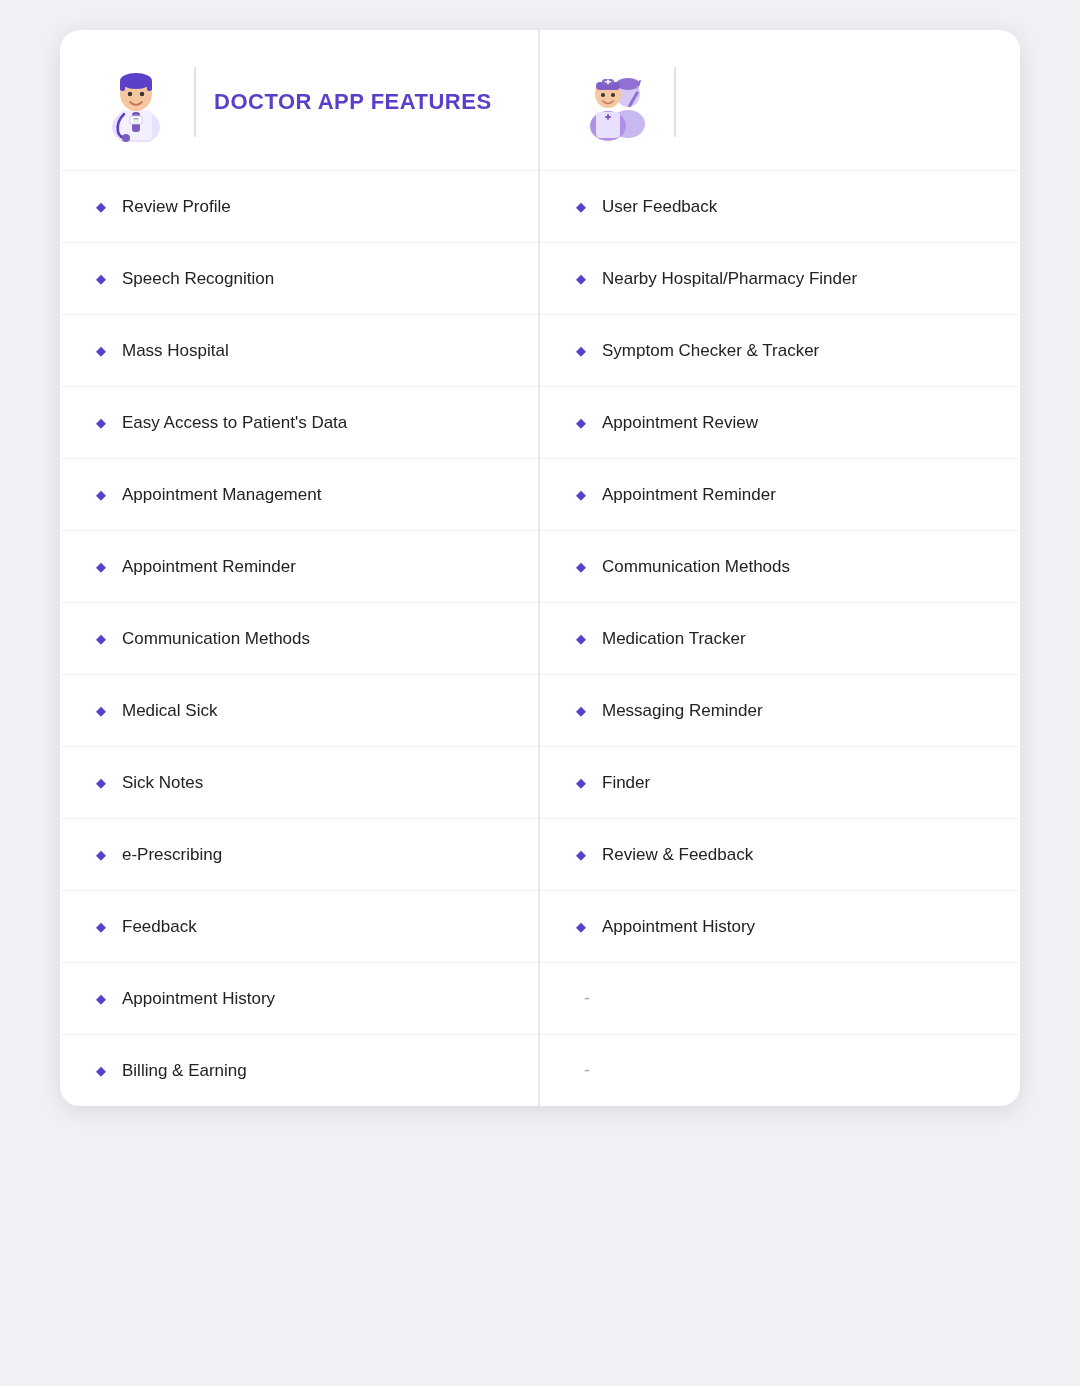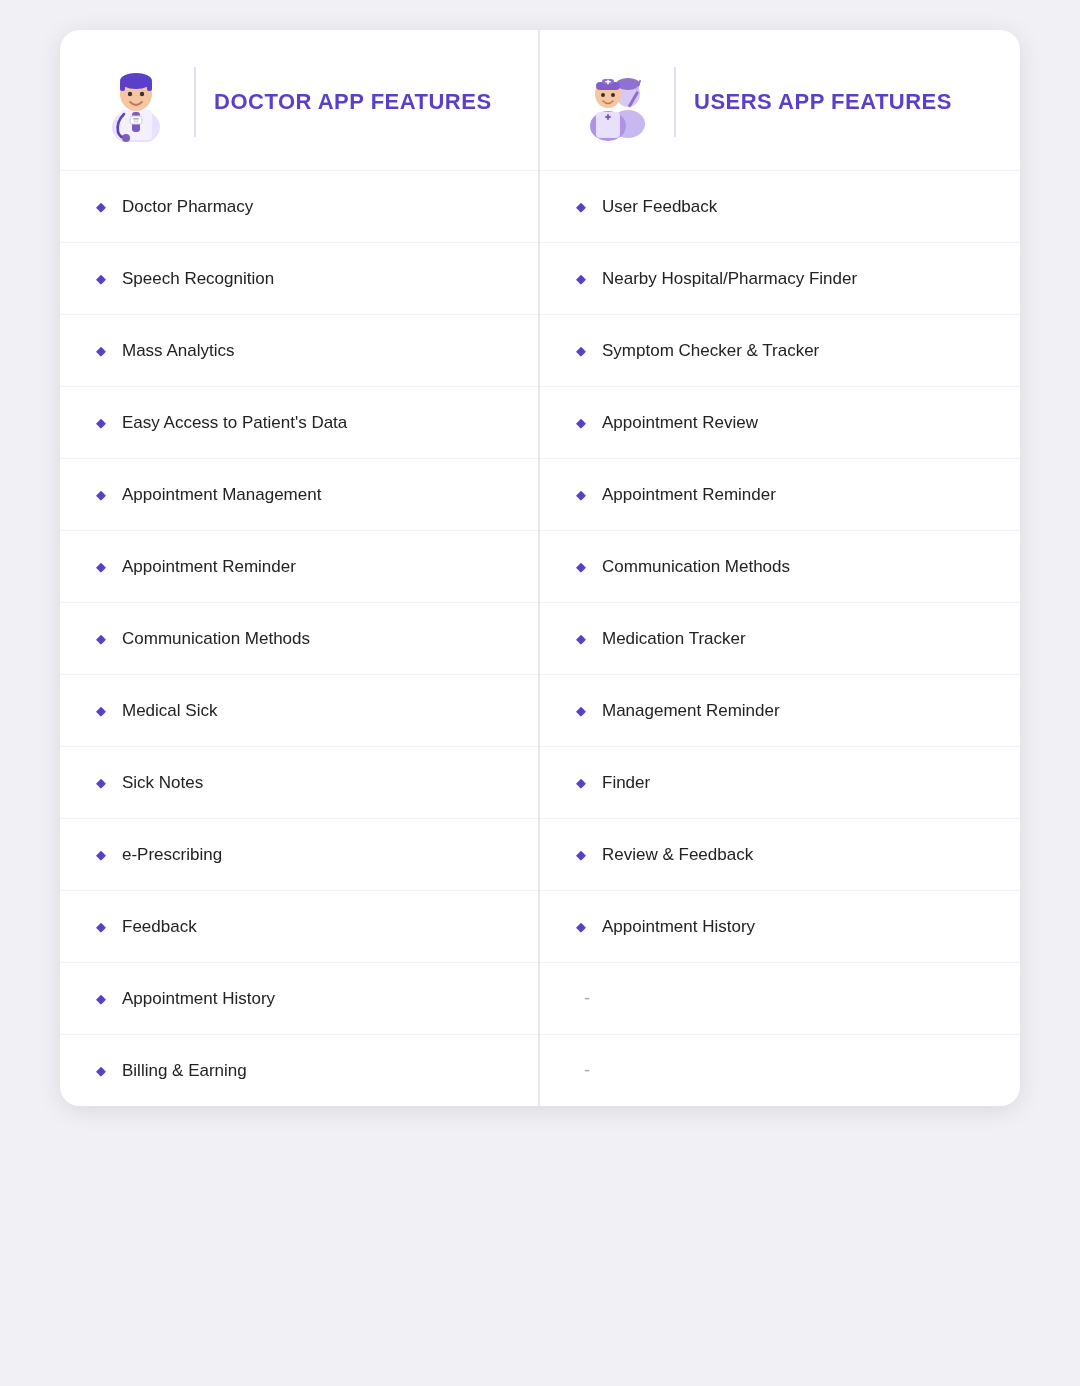--- a/index.html
+++ b/index.html
@@ -119,29 +119,29 @@
           </svg>
         </div>
         <div class="header-divider"></div>
         <span class="column-title">DOCTOR APP FEATURES</span>
       </div>
 
       <div id="doctor-features">
 
       <div class="feature-row">
             <span class="diamond">◆</span>
-            <span>Doctor Pharmacy</span>
+            <span>Review Profile</span>
           </div>
           <div class="feature-row">
             <span class="diamond">◆</span>
             <span>Speech Recognition</span>
           </div>
           <div class="feature-row">
             <span class="diamond">◆</span>
-            <span>Mass Analytics</span>
+            <span>Mass Hospital</span>
           </div>
           <div class="feature-row">
             <span class="diamond">◆</span>
             <span>Easy Access to Patient's Data</span>
           </div>
           <div class="feature-row">
             <span class="diamond">◆</span>
             <span>Appointment Management</span>
           </div>
           <div class="feature-row">
@@ -209,21 +209,20 @@
             <circle cx="37" cy="33" r="2" fill="#333"></circle>
 
             <path d="M27 39 Q32 44 37 39" stroke="#c0785a" stroke-width="1.5" fill="none" stroke-linecap="round"></path>
 
             <rect x="56" y="28" width="3" height="18" rx="1.5" fill="#9070d0" transform="rotate(30 57 37)"></rect>
             <rect x="60" y="24" width="2" height="5" rx="1" fill="#c8b0f0" transform="rotate(30 61 27)"></rect>
             <line x1="62" y1="23" x2="64" y2="19" stroke="#9070d0" stroke-width="2" stroke-linecap="round"></line>
           </svg>
         </div>
         <div class="header-divider"></div>
-        <span class="column-title">USERS APP FEATURES</span>
       </div>
 
       <div id="users-features">
 
       <div class="feature-row">
             <span class="diamond">◆</span>
             <span>User Feedback</span>
           </div>
           <div class="feature-row">
             <span class="diamond">◆</span>
@@ -244,21 +243,21 @@
           <div class="feature-row">
             <span class="diamond">◆</span>
             <span>Communication Methods</span>
           </div>
           <div class="feature-row">
             <span class="diamond">◆</span>
             <span>Medication Tracker</span>
           </div>
           <div class="feature-row">
             <span class="diamond">◆</span>
-            <span>Management Reminder</span>
+            <span>Messaging Reminder</span>
           </div>
           <div class="feature-row">
             <span class="diamond">◆</span>
             <span>Finder</span>
           </div>
           <div class="feature-row">
             <span class="diamond">◆</span>
             <span>Review &amp; Feedback</span>
           </div>
           <div class="feature-row">

